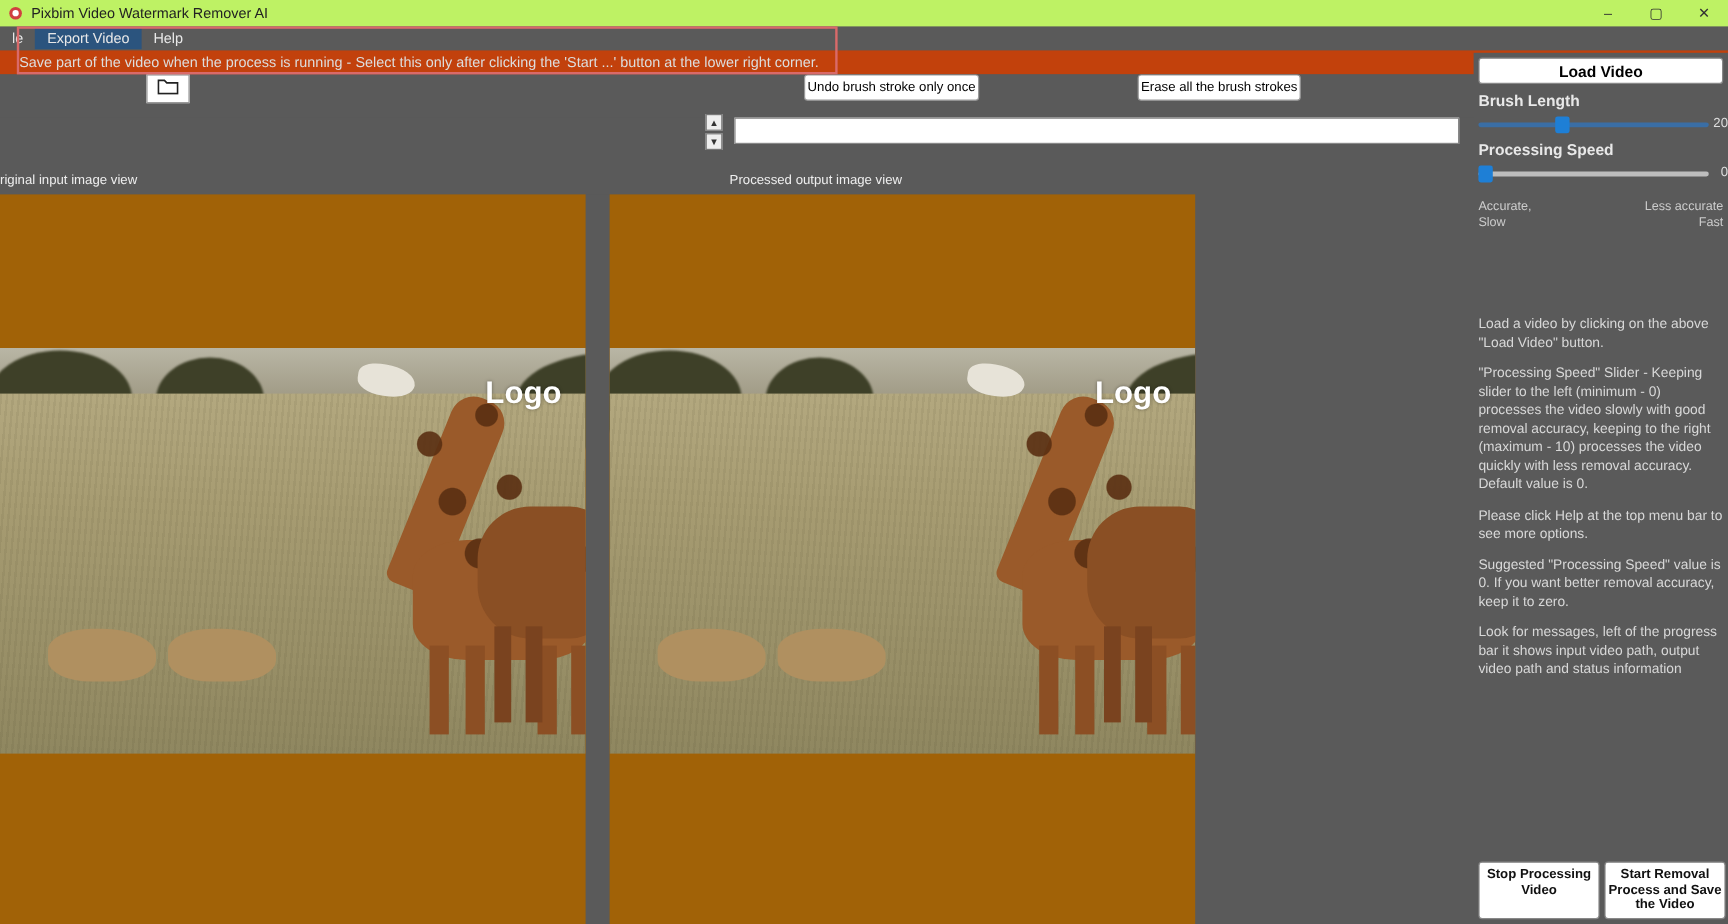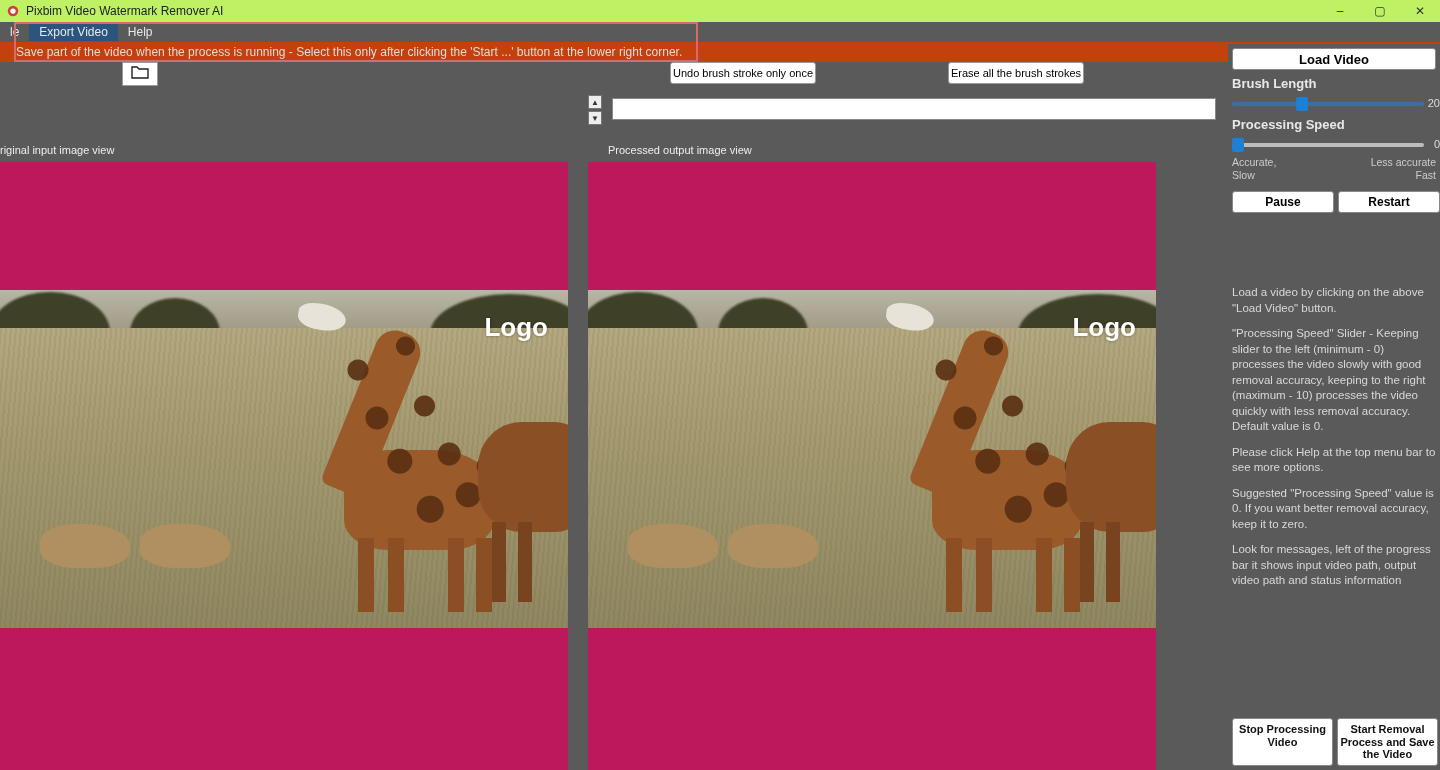--- a/index.html
+++ b/index.html
@@ -77,21 +77,21 @@
 }
 .views-row .lbl { position: absolute; top: 0; }
 .views-row .lbl.left { left: 0; }
 .views-row .lbl.right { left: 608px; }
 
 .canvas-area {
   position: absolute; left: 0; top: 162px; width: 1228px; height: 608px;
   display: flex;
 }
 .canvas-area .pane {
-  width: 568px; height: 100%; background: #be185d; position: relative; overflow: hidden;
+  width: 488px; height: 100%; background: #a16207; position: relative; overflow: hidden;
 }
 .canvas-area .gap { width: 20px; background: #5a5a5a; }
 .pane .sky { position: absolute; left: 0; top: 128px; width: 100%; height: 40px;
   background: linear-gradient(#b9b6a5, #a19b86); }
 .pane .bush {
   position: absolute; top: 130px; height: 80px; background: #3e4028;
   border-radius: 50% 50% 40% 40%; filter: blur(1px);
 }
 .pane .grass { position: absolute; left: 0; top: 166px; width: 100%; height: 300px;
   background: linear-gradient(#b3a87f 0%, #a79c72 30%, #8f8760 100%); }
@@ -172,21 +172,21 @@
 .side-panel .track.gray { background: #bdbdbd; }
 .side-panel .thumb {
   position: absolute; top: 2px; width: 12px; height: 14px; background: #1e7fd6;
   border-radius: 2px; cursor: pointer;
 }
 .side-panel .slider-end {
   position: absolute; right: 0; top: 2px; font-size: 11px; color: #ddd;
 }
 .side-panel .speed-labels {
   display: flex; justify-content: space-between; font-size: 10.5px; color: #ccc;
-  width: 204px; margin-top: 2px; line-height: 1.2;
+  width: 204px; margin-top: 12px; line-height: 1.2;
 }
 .side-panel .btn-row { display: flex; gap: 4px; margin-top: 10px; }
 .side-panel .small-btn {
   flex: 1; height: 22px; background: #fff; color: #000; border: 1px solid #888;
   border-radius: 3px; display: flex; align-items: center; justify-content: center;
   font-size: 12px; font-weight: 600; cursor: pointer;
 }
 .side-panel .instructions {
   margin-top: 72px; font-size: 11.5px; color: #d8d8d8; line-height: 1.35;
   padding-right: 2px;
@@ -326,24 +326,20 @@
     <div>
       <span>Accurate,</span><br>
       <span>Slow</span>
     </div>
     <div style="text-align:right">
       <span>Less accurate</span><br>
       <span>Fast</span>
     </div>
   </div>
 
-  <div class="btn-row">
-    <div class="small-btn">Pause</div>
-    <div class="small-btn">Restart</div>
-  </div>
 
   <div class="instructions">
     <p>Load a video by clicking on the above "Load Video" button.</p>
     <p>"Processing Speed" Slider - Keeping slider to the left (minimum - 0) processes the video slowly with good removal accuracy, keeping to the right (maximum - 10) processes the video quickly with less removal accuracy. Default value is 0.</p>
     <p>Please click Help at the top menu bar to see more options.</p>
     <p>Suggested "Processing Speed" value is 0. If you want better removal accuracy, keep it to zero.</p>
     <p>Look for messages, left of the progress bar it shows input video path, output video path and status information</p>
   </div>
 
   <div class="bottom-btns">

